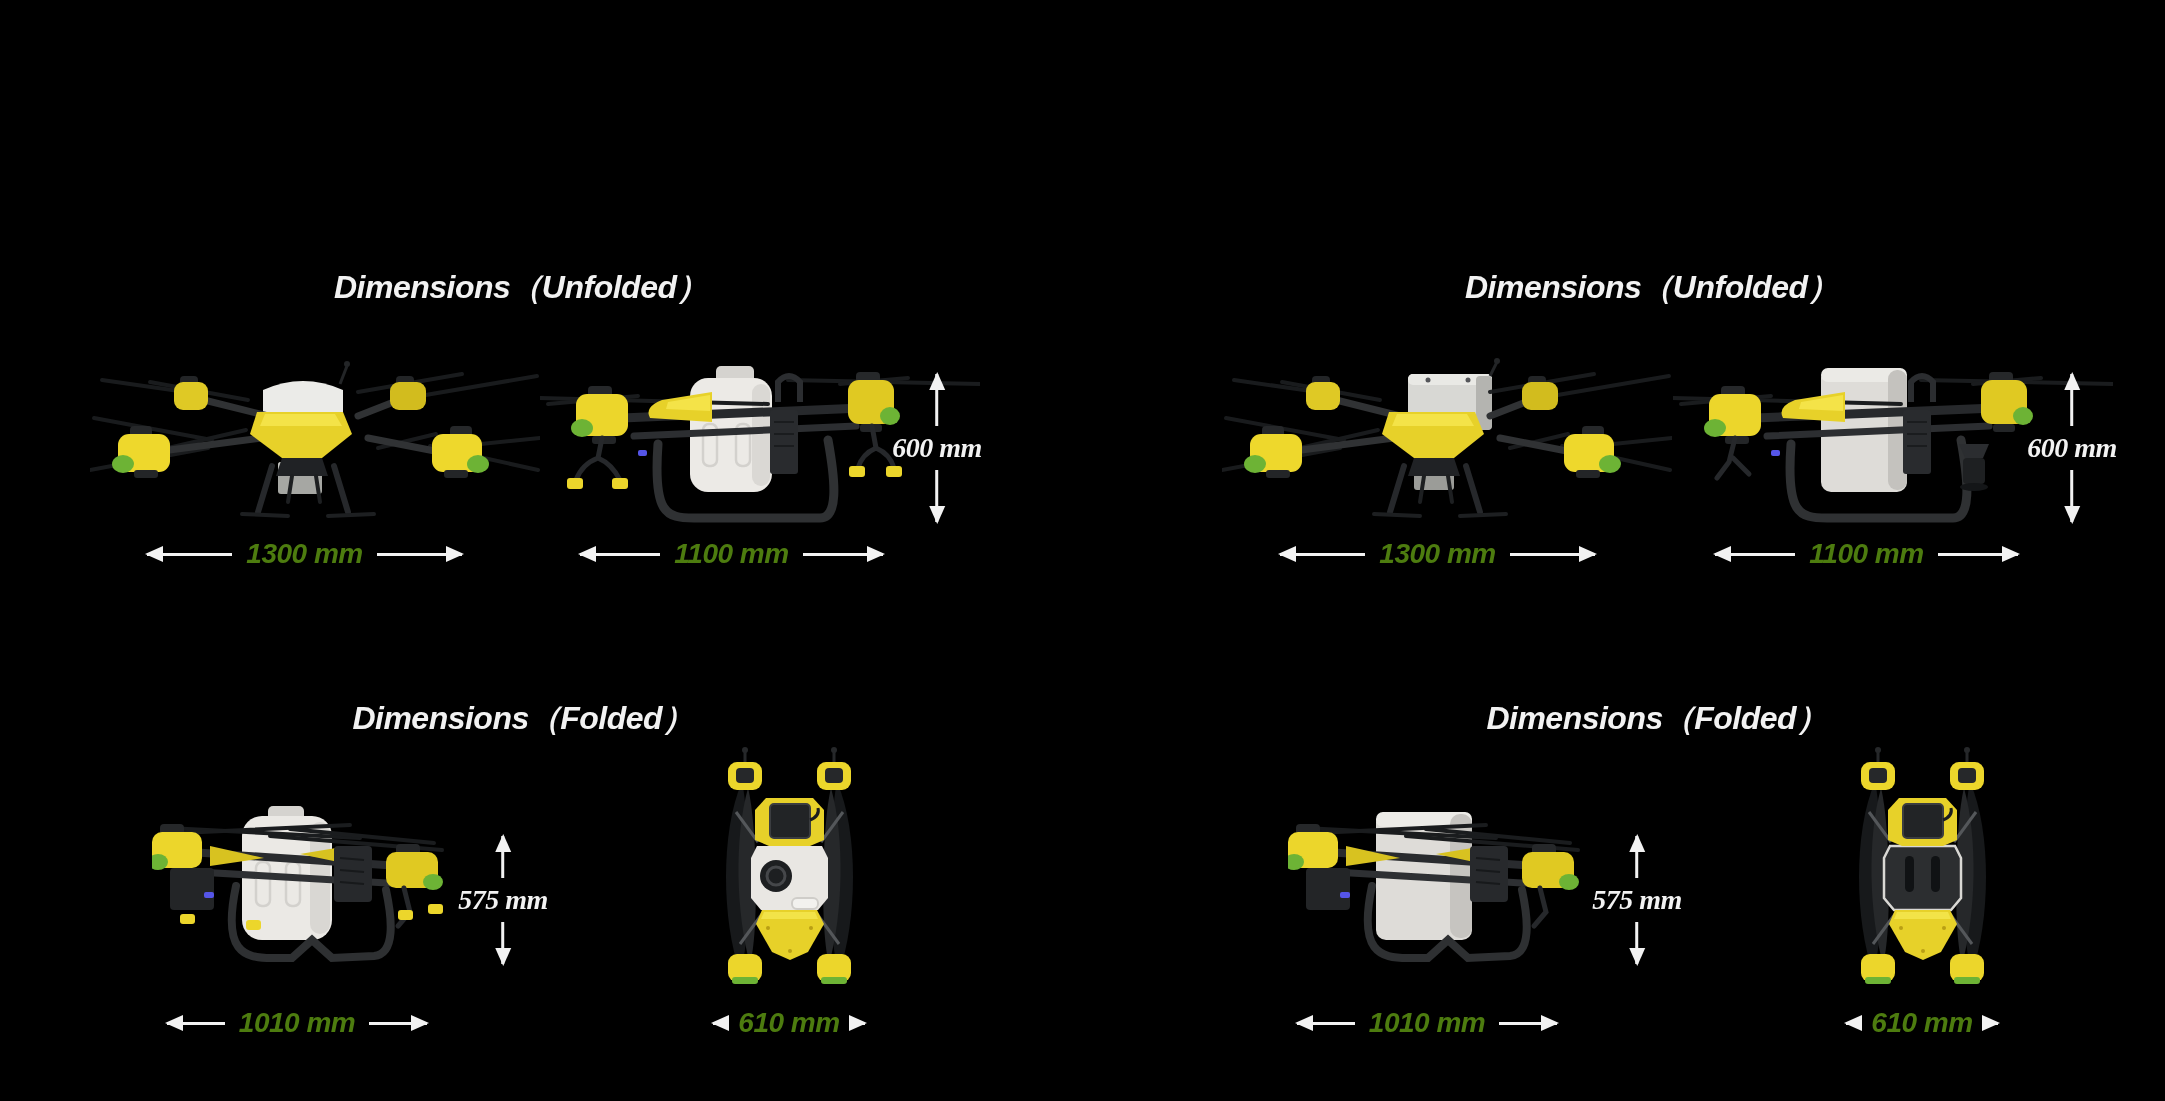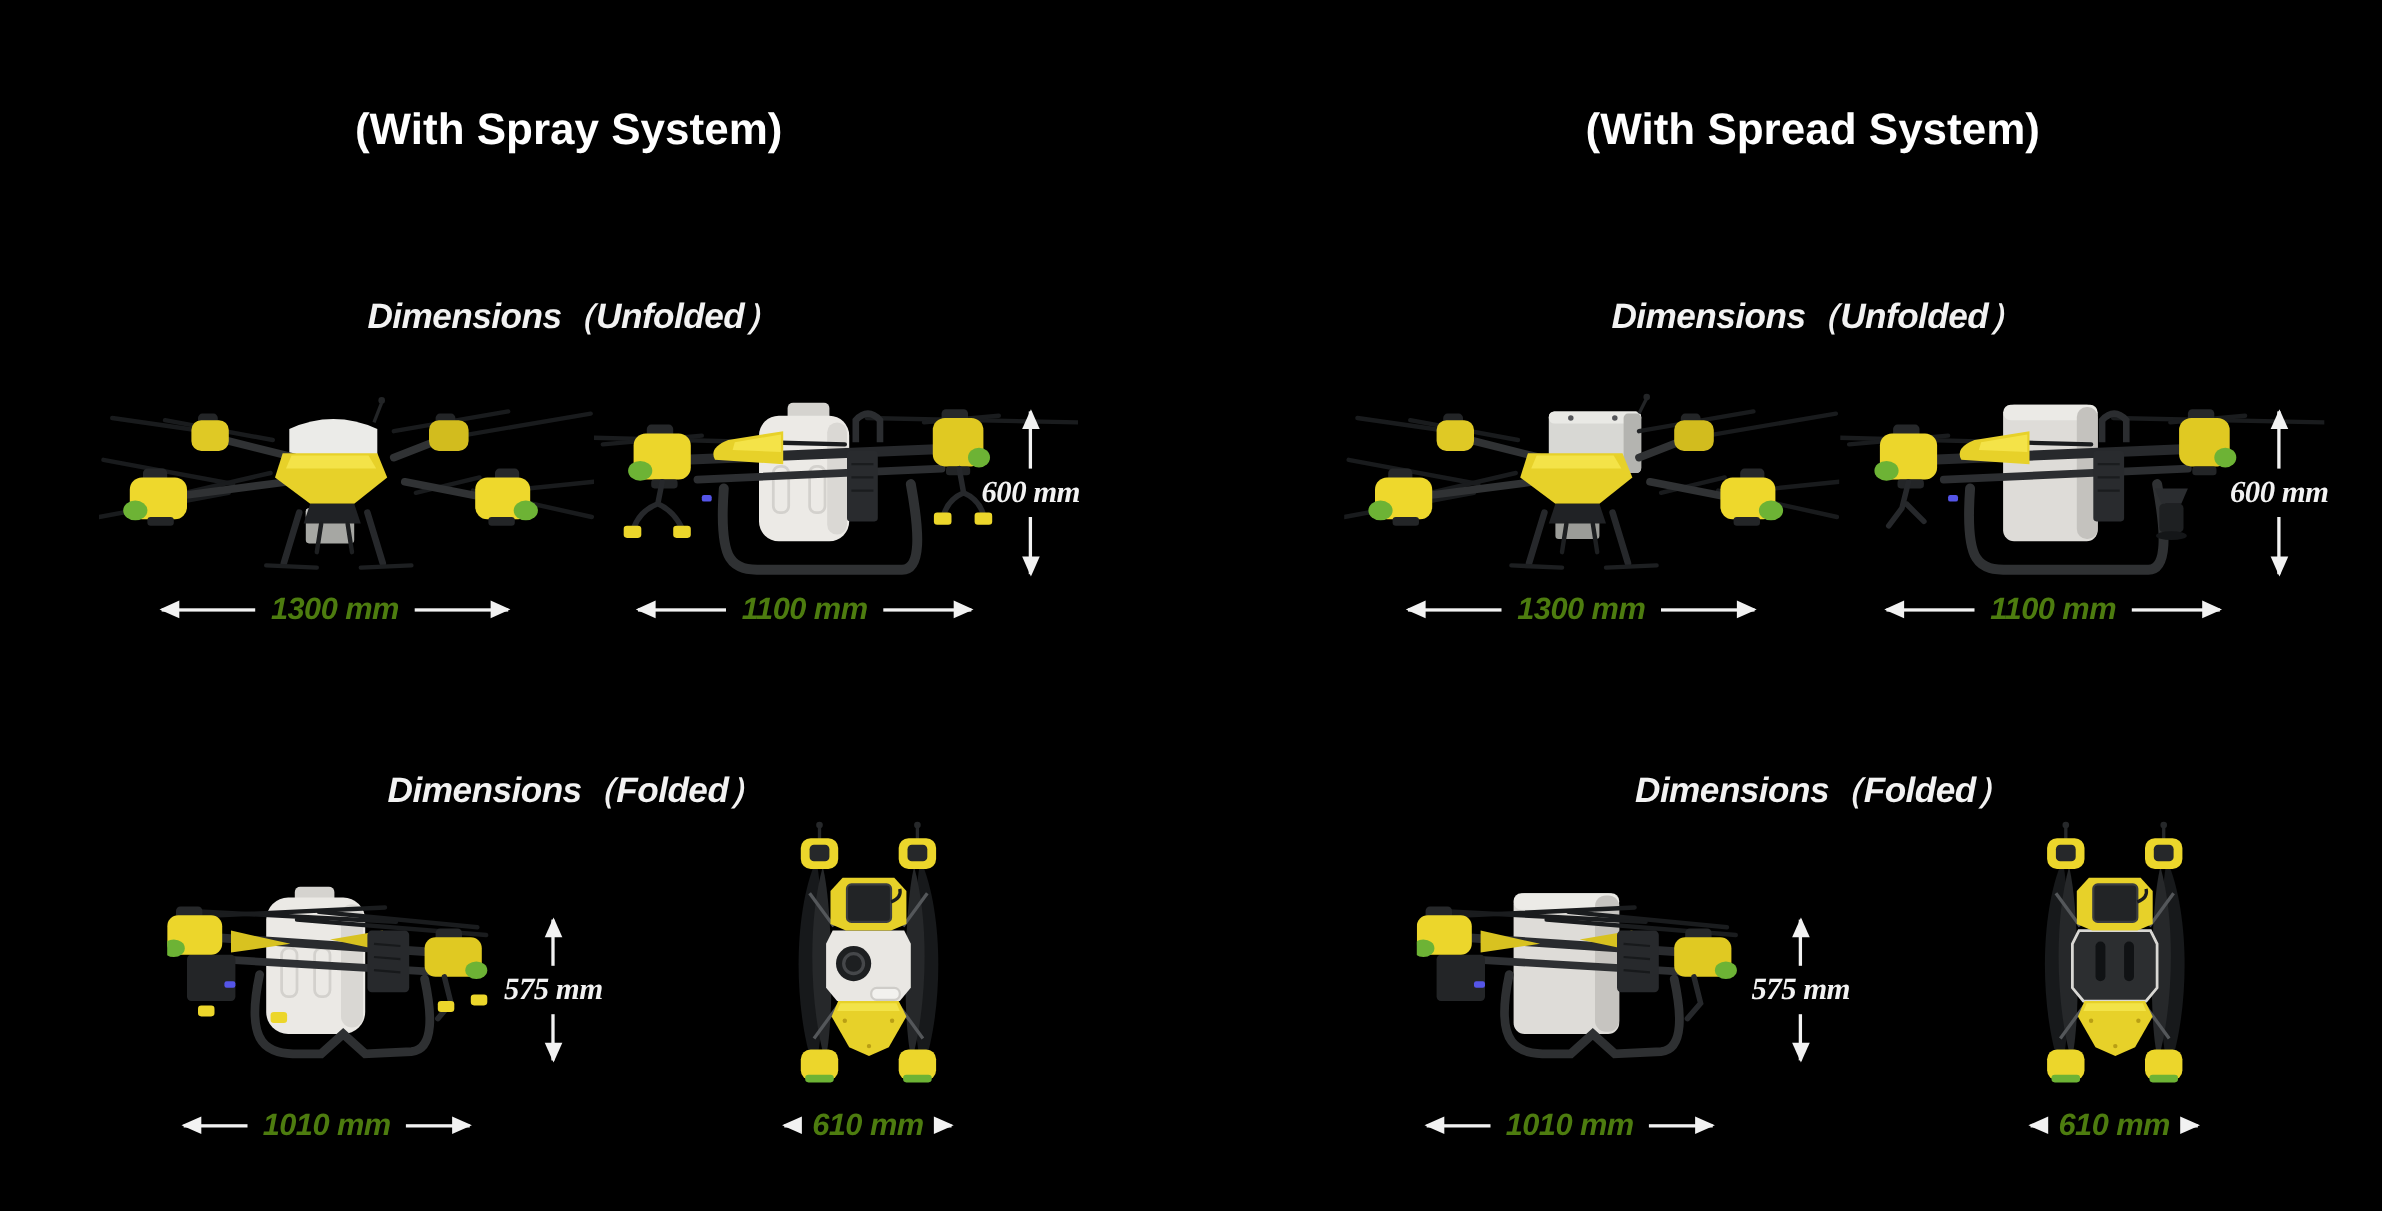--- a/index.html
+++ b/index.html
@@ -288,21 +288,20 @@
   <path d="M45 100 L110 100 L116 112 L116 152 L106 164 L49 164 L39 152 L39 112 Z" fill="#2c2e30" stroke="#d9d8d4" stroke-width="2.5"></path>
   <rect x="60" y="110" width="9" height="36" rx="4.5" fill="#101214"></rect>
   <rect x="86" y="110" width="9" height="36" rx="4.5" fill="#101214"></rect>
 </symbol>
 
 </defs>
 </svg>
 
 <div class="stage">
 
-  <div class="title" style="left:517px;top:98px">(With Spray System)</div>
   <div class="seclabel" style="left:521px;top:270px">Dimensions（Unfolded）</div>
 
   <svg class="fig" style="left:90px;top:352px;width:450px;height:170px" viewBox="0 0 450 170">
     <use href="#persp-pay-spray" xlink:href="#persp-pay-spray"></use>
       <use href="#persp-frame" xlink:href="#persp-frame"></use>
   </svg>
   <svg class="fig" style="left:540px;top:366px;width:440px;height:160px" viewBox="0 0 440 160">
     <use href="#side-pay-spray" xlink:href="#side-pay-spray"></use>
       <use href="#side-frame" xlink:href="#side-frame"></use>
       <use href="#side-extra-spray" xlink:href="#side-extra-spray"></use>
@@ -346,21 +345,20 @@
     <span class="ln l"></span>
     <span class="lbl">1010 mm</span>
     <span class="ln r"></span>
   </div>
   <div class="dimh" style="left:713px;top:1007px;width:152px">
     <span class="ln l"></span>
     <span class="lbl">610 mm</span>
     <span class="ln r"></span>
   </div>
 
-  <div class="title" style="left:1648px;top:98px">(With Spread System)</div>
   <div class="seclabel" style="left:1652px;top:270px">Dimensions（Unfolded）</div>
 
   <svg class="fig" style="left:1222px;top:352px;width:450px;height:170px" viewBox="0 0 450 170">
     <use href="#persp-pay-spread" xlink:href="#persp-pay-spread"></use>
       <use href="#persp-frame" xlink:href="#persp-frame"></use>
   </svg>
   <svg class="fig" style="left:1673px;top:366px;width:440px;height:160px" viewBox="0 0 440 160">
     <use href="#side-pay-spread" xlink:href="#side-pay-spread"></use>
       <use href="#side-frame" xlink:href="#side-frame"></use>
       <use href="#side-extra-spread" xlink:href="#side-extra-spread"></use>

